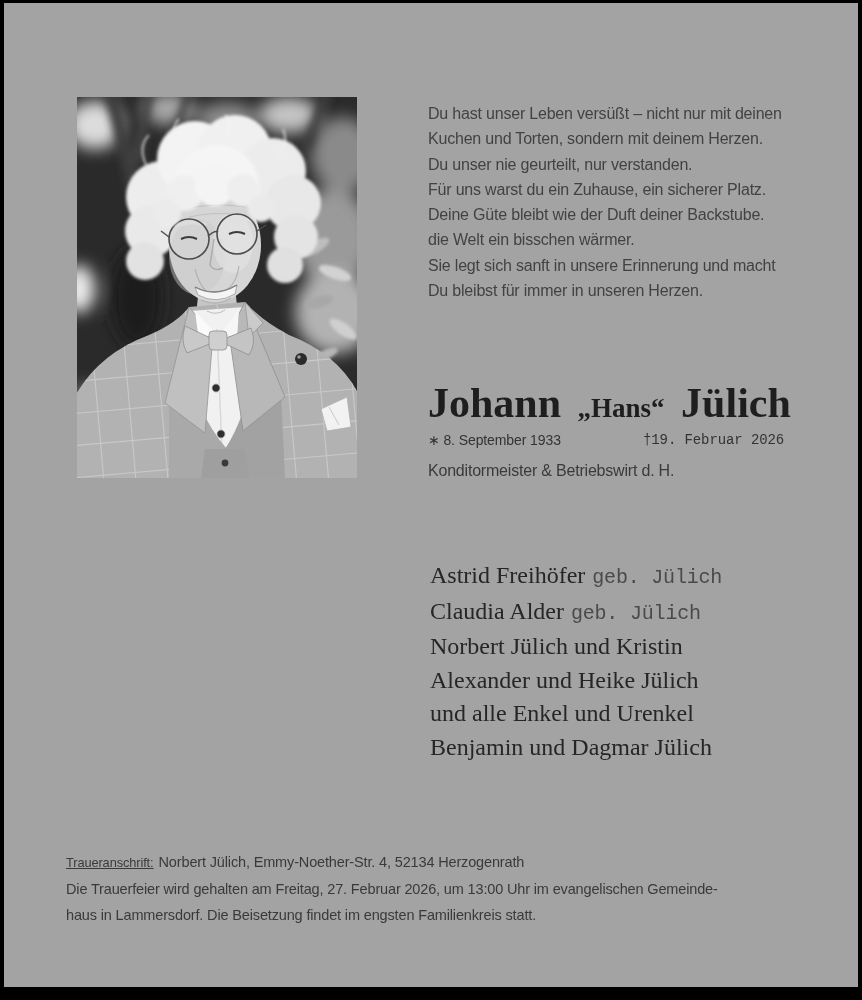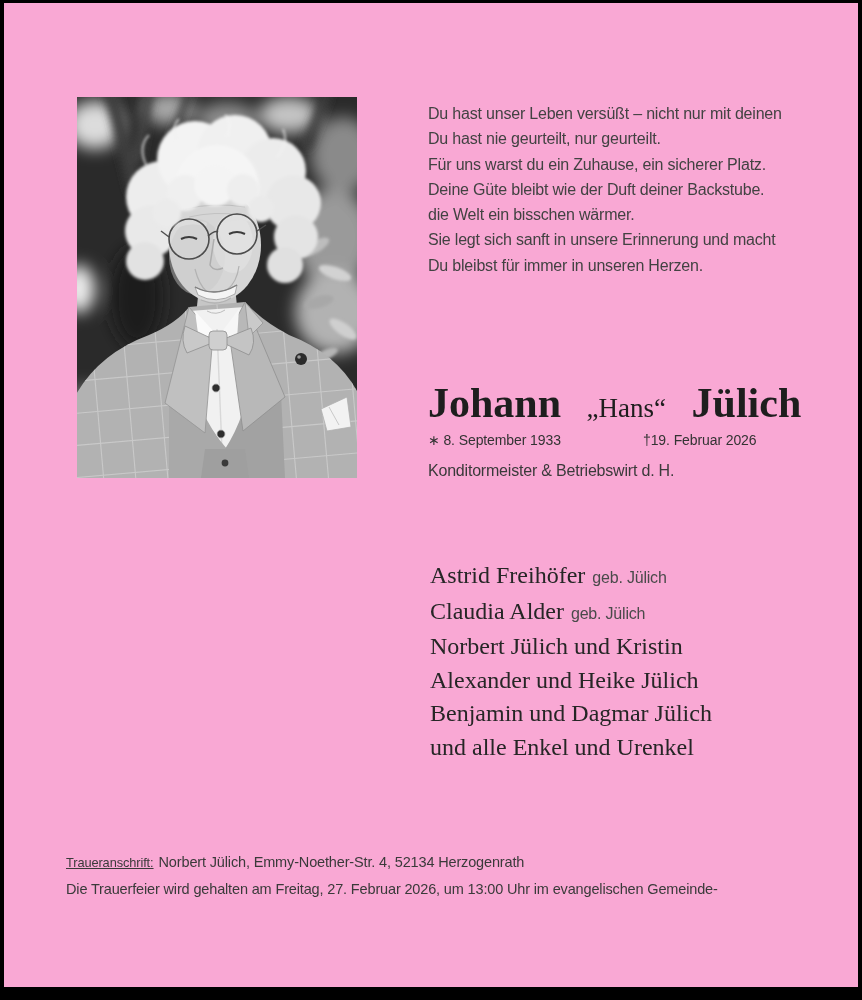--- a/index.html
+++ b/index.html
@@ -1,19 +1,19 @@
 <!DOCTYPE html>
 <html><head>
 <meta charset="utf-8">
 <style>
   html,body{margin:0;padding:0;background:#000;}
   .page{
     position:relative;
     width:862px;height:993px;
-    background:#f9a8d4;
+    background:#a3a3a3;
     box-sizing:border-box;
     border-top:3px solid #000;
     border-left:4px solid #000;
     border-right:4px solid #000;
     border-bottom:6px solid #000;
     overflow:hidden;
     font-family:"Liberation Sans", sans-serif;
     color:#3f3f3f;
   }
   .abs{position:absolute;}
@@ -23,34 +23,34 @@
   .photo svg{display:block;}
 
   
   .tribute{left:424px;top:98px;width:400px;
     font-size:16px;line-height:25.3px;letter-spacing:-0.2px;color:#424242;}
 
   
   .name-line{left:424px;top:378px;width:420px;white-space:nowrap;
     font-family:"Liberation Serif", serif;font-weight:bold;color:#1e1e1e;
     font-size:42px;line-height:44px;}
-  .name-line .nickname{font-size:27px;font-weight:normal;margin:0 15px;}
+  .name-line .nickname{font-size:27px;font-weight:bold;margin:0 6px;}
   .dates{left:424px;top:429px;width:400px;height:24px;
     font-size:14px;letter-spacing:-0.1px;color:#333;}
-  .dates .death{position:absolute;left:215px;top:0;}
+  .dates .death{position:absolute;left:215px;top:0;font-family:Liberation Mono, monospace;}
   .profession{left:424px;top:459px;width:400px;
     font-size:16px;letter-spacing:-0.2px;color:#3a3a3a;}
 
   
   .mourners{left:426px;top:556px;width:400px;
     font-family:"Liberation Serif", serif;color:#262626;
     font-size:24px;line-height:33.5px;}
   .mourners .row{white-space:nowrap;}
-  .mourners .suffix{font-family:Liberation Sans, sans-serif;
-    font-size:16px;color:#4a4a4a;margin-left:7px;letter-spacing:-0.2px;}
+  .mourners .suffix{font-family:Liberation Mono, monospace;
+    font-size:20px;color:#4a4a4a;margin-left:7px;letter-spacing:-0.2px;}
   .mourners .suffix:empty{display:none;}
 
   
   .footer{left:62px;top:846px;width:760px;
     font-size:14.5px;line-height:26px;letter-spacing:-0.15px;color:#3a3a3a;}
   .footer .label{font-size:12.8px;letter-spacing:-0.1px;margin-right:5px;text-decoration:underline;}
 </style>
 </head>
 <body>
 
@@ -222,21 +222,22 @@
             <path d="M150,40 Q156,26 148,18" stroke="#f5f5f5" stroke-width="1.4" fill="none"></path>
             <path d="M100,42 Q94,30 102,22" stroke="#f0f0f0" stroke-width="1.4" fill="none"></path>
           </g>
         </g>
       </g>
     </svg>
   </div>
 
   <div class="abs tribute">
     <div>Du hast unser Leben versüßt – nicht nur mit deinen</div>
-    <div>Du hast nie geurteilt, nur geurteilt.</div>
+    <div>Kuchen und Torten, sondern mit deinem Herzen.</div>
+    <div>Du unser nie geurteilt, nur verstanden.</div>
     <div>Für uns warst du ein Zuhause, ein sicherer Platz.</div>
     <div>Deine Güte bleibt wie der Duft deiner Backstube.</div>
     <div>die Welt ein bisschen wärmer.</div>
     <div>Sie legt sich sanft in unsere Erinnerung und macht</div>
     <div>Du bleibst für immer in unseren Herzen.</div>
   </div>
 
   <div class="abs name-line">
     <span>Johann</span>
     <span class="nickname">„Hans“</span>
@@ -248,24 +249,25 @@
     <span class="death"><span>†</span><span>19. Februar 2026</span></span>
   </div>
 
   <div class="abs profession">Konditormeister &amp; Betriebswirt d. H.</div>
 
   <div class="abs mourners">
     <div class="row"><span>Astrid Freihöfer</span><span class="suffix">geb. Jülich</span></div>
     <div class="row"><span>Claudia Alder</span><span class="suffix">geb. Jülich</span></div>
     <div class="row"><span>Norbert Jülich und Kristin</span></div>
     <div class="row"><span>Alexander und Heike Jülich</span></div>
+    <div class="row"><span>und alle Enkel und Urenkel</span></div>
     <div class="row"><span>Benjamin und Dagmar Jülich</span></div>
-    <div class="row"><span>und alle Enkel und Urenkel</span></div>
   </div>
 
   <div class="abs footer">
     <div>
       <span class="label">Traueranschrift:</span><span>Norbert Jülich, Emmy-Noether-Str. 4, 52134 Herzogenrath</span>
     </div>
     <div>Die Trauerfeier wird gehalten am Freitag, 27. Februar 2026, um 13:00 Uhr im evangelischen Gemeinde-</div>
+    <div>haus in Lammersdorf. Die Beisetzung findet im engsten Familienkreis statt.</div>
   </div>
 
 </div>
 
 </body></html>

